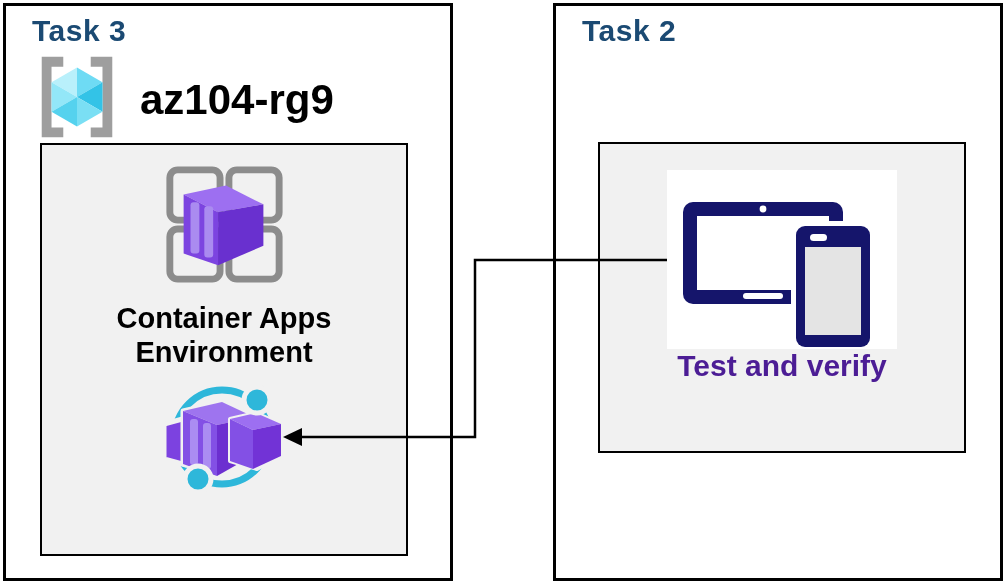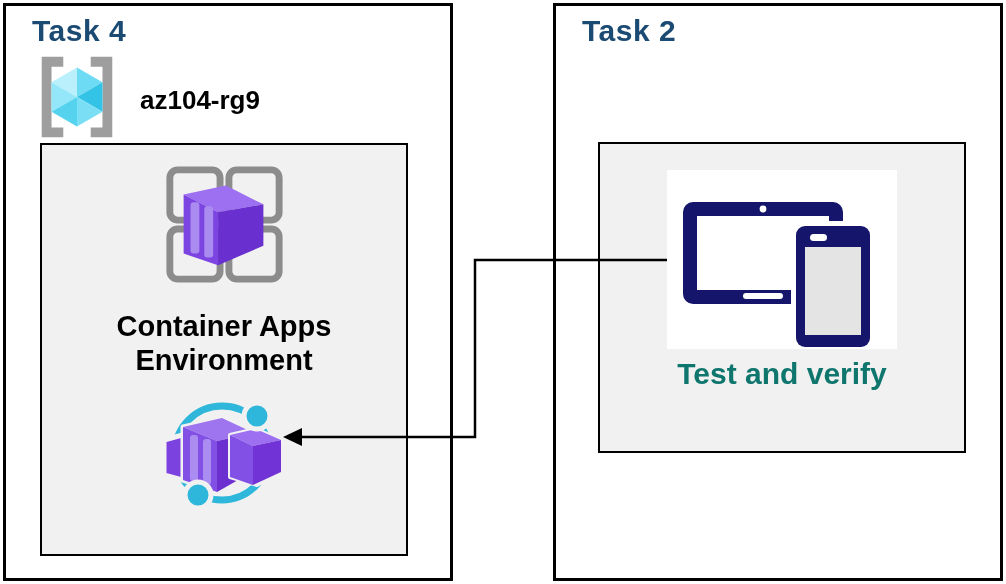--- a/index.html
+++ b/index.html
@@ -18,52 +18,52 @@
   #task2-box { left:553px;padding-left:32px; }
   .task-title {
     position:absolute; left:26px; top:8px;
     font-size:30px; font-weight:bold; color:var(--task_title,#1B4A73);
     letter-spacing:0.5px;
   }
   .rg-header {
     position:absolute; left:22px; top:48px; height:92px;
     display:flex; align-items:center; gap:14px;
   }
-  .rg-name { font-size:26px; font-weight:bold; color:#000; }
+  .rg-name { font-size:42px; font-weight:bold; color:#000; }
   .panel {
     position:absolute; background:var(--panel_fill,#F1F1F1);
     border:2px solid var(--border,#000);
     display:flex; flex-direction:column; align-items:center;
   }
-  #inner1 { left:34px; top:137px; width:368px; height:413px; padding-top:14px;gap:8px; }
+  #inner1 { left:34px; top:137px; width:368px; height:413px; padding-top:14px; }
   #inner2 { left:42px; top:136px; width:368px; height:311px; padding-top:26px; }
   .node-label {
     font-size:29px; font-weight:bold; color:#000; text-align:center;
     line-height:1.18; width:300px; margin-top:8px;
   }
   .app-label { margin-top:6px; }
   .env-icon { margin-top:2px; }
   .app-icon { margin-top:8px; }
   .device-panel {
     width:230px; height:179px; background:#ffffff;
     display:flex; align-items:center; justify-content:center;
   }
   .verify-label {
-    font-size:30px; font-weight:bold; color:#0f766e; text-align:center; margin-top:8px;
+    font-size:30px; font-weight:bold; color:#4c1d95; text-align:center; margin-top:0;
   }
   #connector-overlay {
     position:absolute; left:0; top:0; width:1006px; height:584px;
     pointer-events:none;
   }
 </style>
 </head>
 <body>
 
 <div class="task-box" id="task1-box">
-  <div class="task-title">Task 4</div>
+  <div class="task-title">Task 3</div>
 
   <div class="rg-header">
     <span>
       <svg width="98" height="88" viewBox="0 0 100 88">
         <path d="M36 2 H14 V84 H36 V74 H24 V12 H36 Z" fill="#9e9e9e"></path>
         <path d="M64 2 H86 V84 H64 V74 H76 V12 H64 Z" fill="#9e9e9e"></path>
         <polygon points="50,13 24,28 50,43" fill="#b9f0fb"></polygon>
         <polygon points="50,13 76,28 50,43" fill="#6edbf4"></polygon>
         <polygon points="24,28 24,58 50,43" fill="#93e7f8"></polygon>
         <polygon points="76,28 76,58 50,43" fill="#33c3e7"></polygon>

